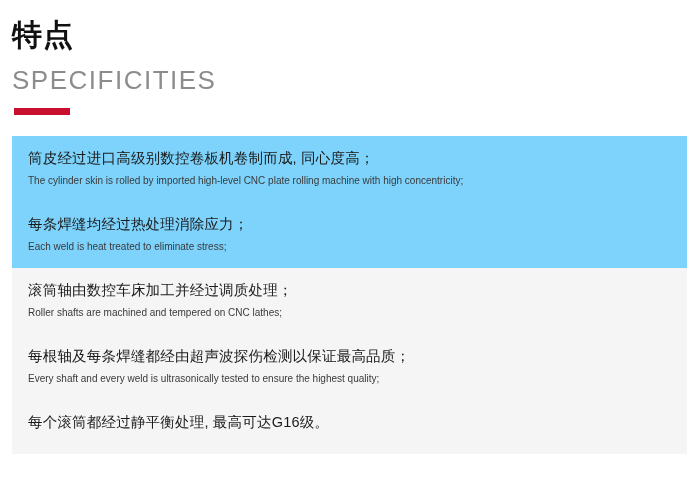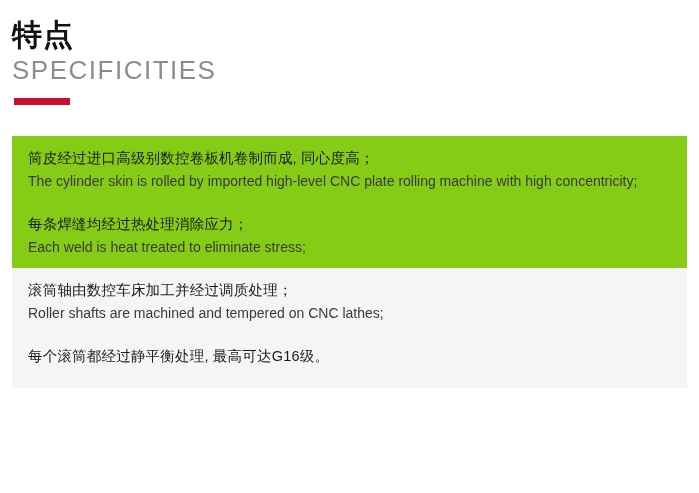--- a/index.html
+++ b/index.html
@@ -29,53 +29,53 @@
     letter-spacing: 1px;
     line-height: 34px;
     margin: 0;
   }
   .title-en {
     font-size: 26px;
     font-weight: 300;
     color: #8c8c8c;
     letter-spacing: 1.5px;
     line-height: 32px;
-    margin: 2px 0 0 0;
+    margin: 12px 0 0 0;
   }
   .accent-bar {
     width: 56px;
     height: 7px;
     background: #c8102e;
     margin: 12px 0 0 2px;
   }
   .list {
     position: absolute;
     left: 12px;
     top: 136px;
     width: 675px;
   }
   .row {
     box-sizing: border-box;
     padding: 11px 0 11px 16px;
     min-height: 54px;
   }
   .row.odd {
-    background: #84cc16;
+    background: #7dd3fc;
   }
   .row.even {
     background: #f5f5f5;
   }
   .row .cn {
     font-size: 14.5px;
     color: #1a1a1a;
     line-height: 22px;
     letter-spacing: 0.2px;
   }
   .row .en {
-    font-size: 14px;
+    font-size: 10px;
     color: #3a3a3a;
     line-height: 20px;
     margin-top: 2px;
   }
 </style>
 </head>
 <body>
 
 <div class="page">
 
@@ -95,20 +95,24 @@
     <div class="row odd">
       <div class="cn">每条焊缝均经过热处理消除应力；</div>
       <div class="en">Each weld is heat treated to eliminate stress;</div>
     </div>
 
     <div class="row even">
       <div class="cn">滚筒轴由数控车床加工并经过调质处理；</div>
       <div class="en">Roller shafts are machined and tempered on CNC lathes;</div>
     </div>
 
+    <div class="row even">
+      <div class="cn">每根轴及每条焊缝都经由超声波探伤检测以保证最高品质；</div>
+      <div class="en">Every shaft and every weld is ultrasonically tested to ensure the highest quality;</div>
+    </div>
 
 
     <div class="row even">
       <div class="cn">每个滚筒都经过静平衡处理, 最高可达G16级。</div>
 
     </div>
 
   </div>
 
 </div>

